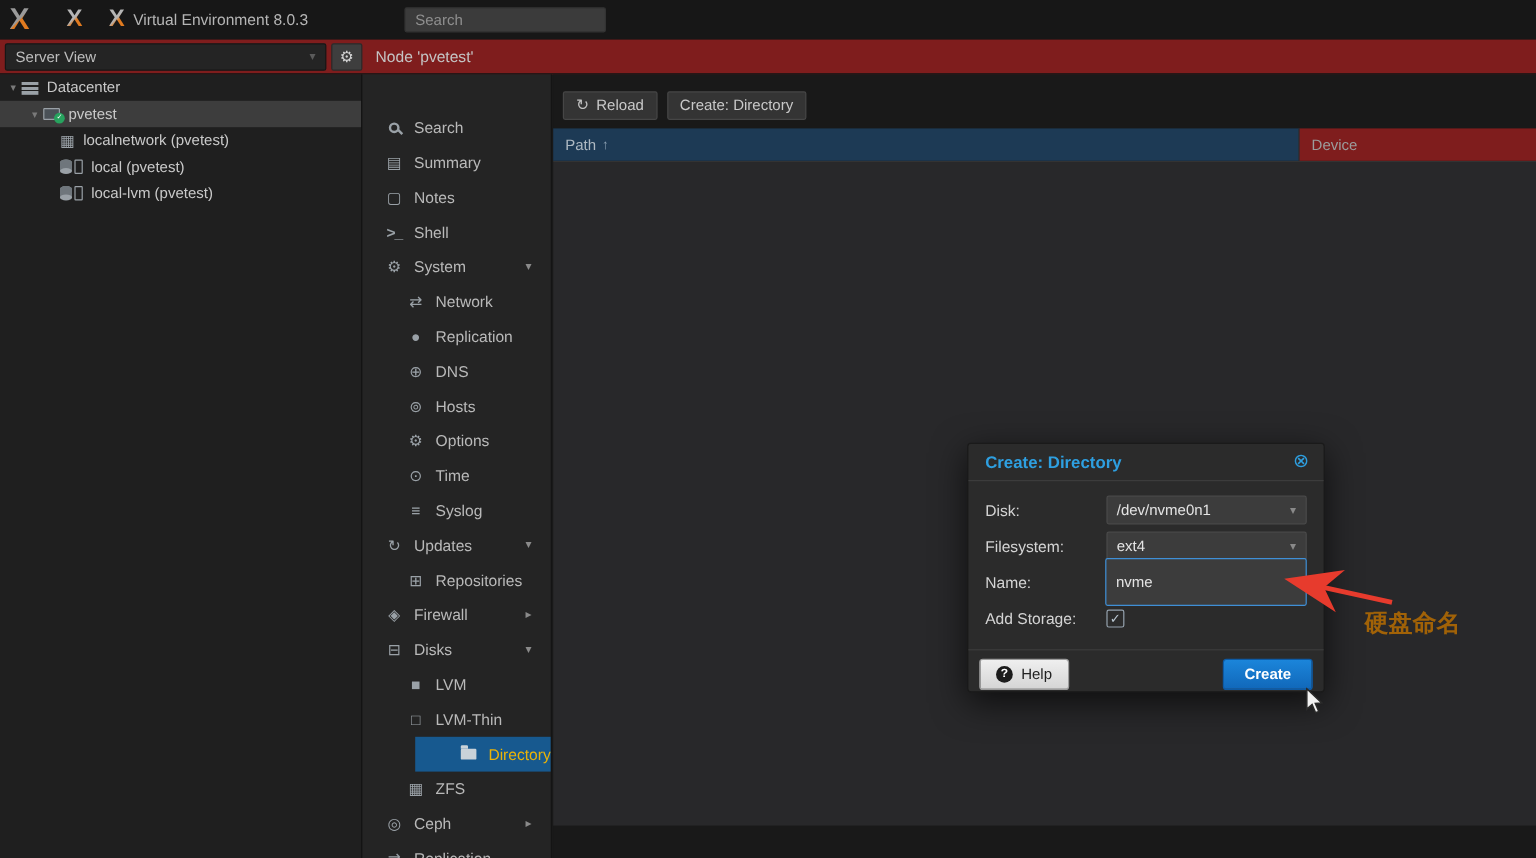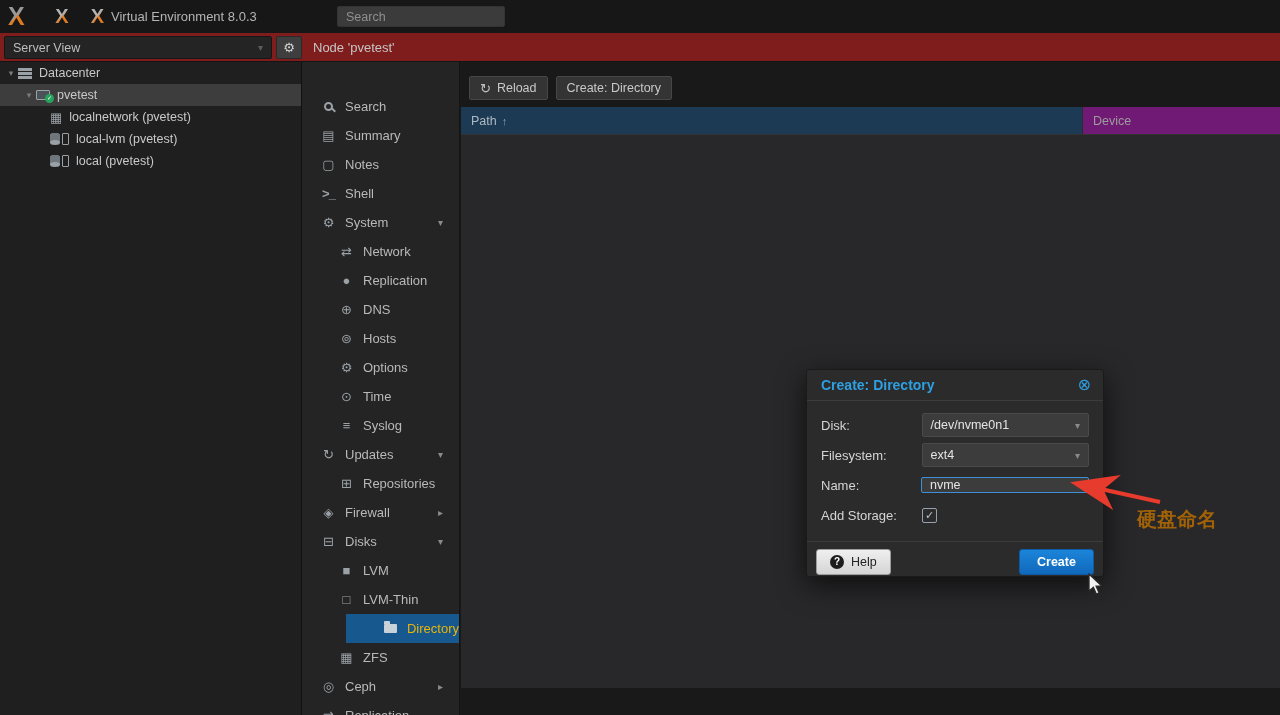--- a/index.html
+++ b/index.html
@@ -67,36 +67,36 @@
   .folder-icon::before { content:""; position:absolute; top:-3px; left:0; width:6px; height:3px; background:#c9d2d9; border-radius:1px 1px 0 0; }
 
   
   .toolbar { padding:14px 0 0 8px; display:flex; gap:8px; }
   .tbtn { height:24px; display:inline-flex; align-items:center; gap:6px; background:#343434; border:1px solid #464646;
     border-radius:2px; color:#c9c9c9; font-size:12.5px; padding:0 10px; }
   .tbtn .bicon { font-size:13px; color:#c0c0c0; }
   .grid-head { display:flex; margin-top:7px; height:28px; border-bottom:1px solid #333; }
   .col-path { flex:0 0 622px; background:#1d3a55; border-right:1px solid #2b2b2b; display:flex; align-items:center; padding-left:10px; color:#aeb9c2; font-size:12.5px; gap:5px; }
   .col-path .sort { color:#8fa3b5; font-size:11px; }
-  .col-device { flex:1; background:#701a75; display:flex; align-items:center; padding-left:10px; color:#9c9c9c; font-size:12.5px; }
+  .col-device { flex:1; background:#7f1d1d; display:flex; align-items:center; padding-left:10px; color:#9c9c9c; font-size:12.5px; }
   .grid-body { height:553px; background:#28282a; }
 
   
   .dialog { position:absolute; left:806px; top:369px; width:298px; height:208px; background:#2b2b2b;
     border:1px solid #1a1a1a; border-radius:3px; box-shadow:0 8px 28px rgba(0,0,0,.65); }
   .dlg-head { height:31px; display:flex; align-items:center; padding:0 12px 0 14px; border-bottom:1px solid #3c3c3c; }
   .dlg-title { color:#2e9fe0; font-size:14px; font-weight:bold; }
   .dlg-close { margin-left:auto; color:#2e9fe0; font-size:16px; line-height:1; }
   .dlg-body { padding:12px 14px 6px 14px; }
   .frow { display:flex; align-items:center; height:24px; margin-bottom:6px; }
   .flabel { width:101px; color:#d4d4d4; font-size:13px; }
   .pvselect { width:168px; height:24px; background:#3c3c3c; border:1px solid #4a4a4a; border-radius:2px;
     display:flex; align-items:center; padding:0 8px; color:#e4e4e4; font-size:12.5px;gap:32px; }
   .pvselect .chev { margin-left:auto; color:#8a8a8a; font-size:10px; }
-  .pvinput { width:168px; height:16px; background:#3c3c3c; border:1px solid #3f8fd6; border-radius:2px;
+  .pvinput { width:168px; height:40px; background:#3c3c3c; border:1px solid #3f8fd6; border-radius:2px;
     color:#e4e4e4; font-size:12.5px; padding:0 8px; outline:none; }
   .checkbox { width:15px; height:15px; border:1px solid #95a2ae; border-radius:2px; display:flex;
     align-items:center; justify-content:center; color:#b9c6d0; font-size:11px; background:transparent; }
   .dlg-foot { height:40px; border-top:1px solid #3c3c3c; display:flex; align-items:center; padding:0 9px; margin-top:2px; }
   .help-btn { height:26px; display:inline-flex; align-items:center; gap:7px; padding:0 13px; border-radius:3px;
     background:linear-gradient(#efefef,#d5d5d5); border:1px solid #9c9c9c; color:#222; font-size:12.5px; }
   .help-q { width:14px; height:14px; background:#1c1c1c; color:#fff; border-radius:50%; font-size:10px; font-weight:bold;
     display:inline-flex; align-items:center; justify-content:center; }
   .create-btn { margin-left:auto; height:26px; width:75px; border-radius:3px; background:linear-gradient(#1b85da,#1168ba);
     border:1px solid #0d5aa5; color:#fff; font-size:12.5px; font-weight:bold; display:inline-flex; align-items:center; justify-content:center; }
@@ -153,28 +153,28 @@
       <span class="ticon">
           <span class="grid-glyph">▦</span>
         </span>
       <span>localnetwork (pvetest)</span>
     </div>
     <div class="tree-row lvl2">
       <span class="ticon">
           <span class="db-icon"></span>
           <span class="panel-icon"></span>
         </span>
-      <span>local-lvm (pvetest)</span>
+      <span>local (pvetest)</span>
     </div>
     <div class="tree-row lvl2">
       <span class="ticon">
           <span class="db-icon"></span>
           <span class="panel-icon"></span>
         </span>
-      <span>local (pvetest)</span>
+      <span>local-lvm (pvetest)</span>
     </div>
   </div>
 
   <div class="nav-panel">
     <div class="nav-item nl0">
       <span class="nicon">
           <span class="search-icon"></span>
         </span>
       <span>Search</span>
     </div>

